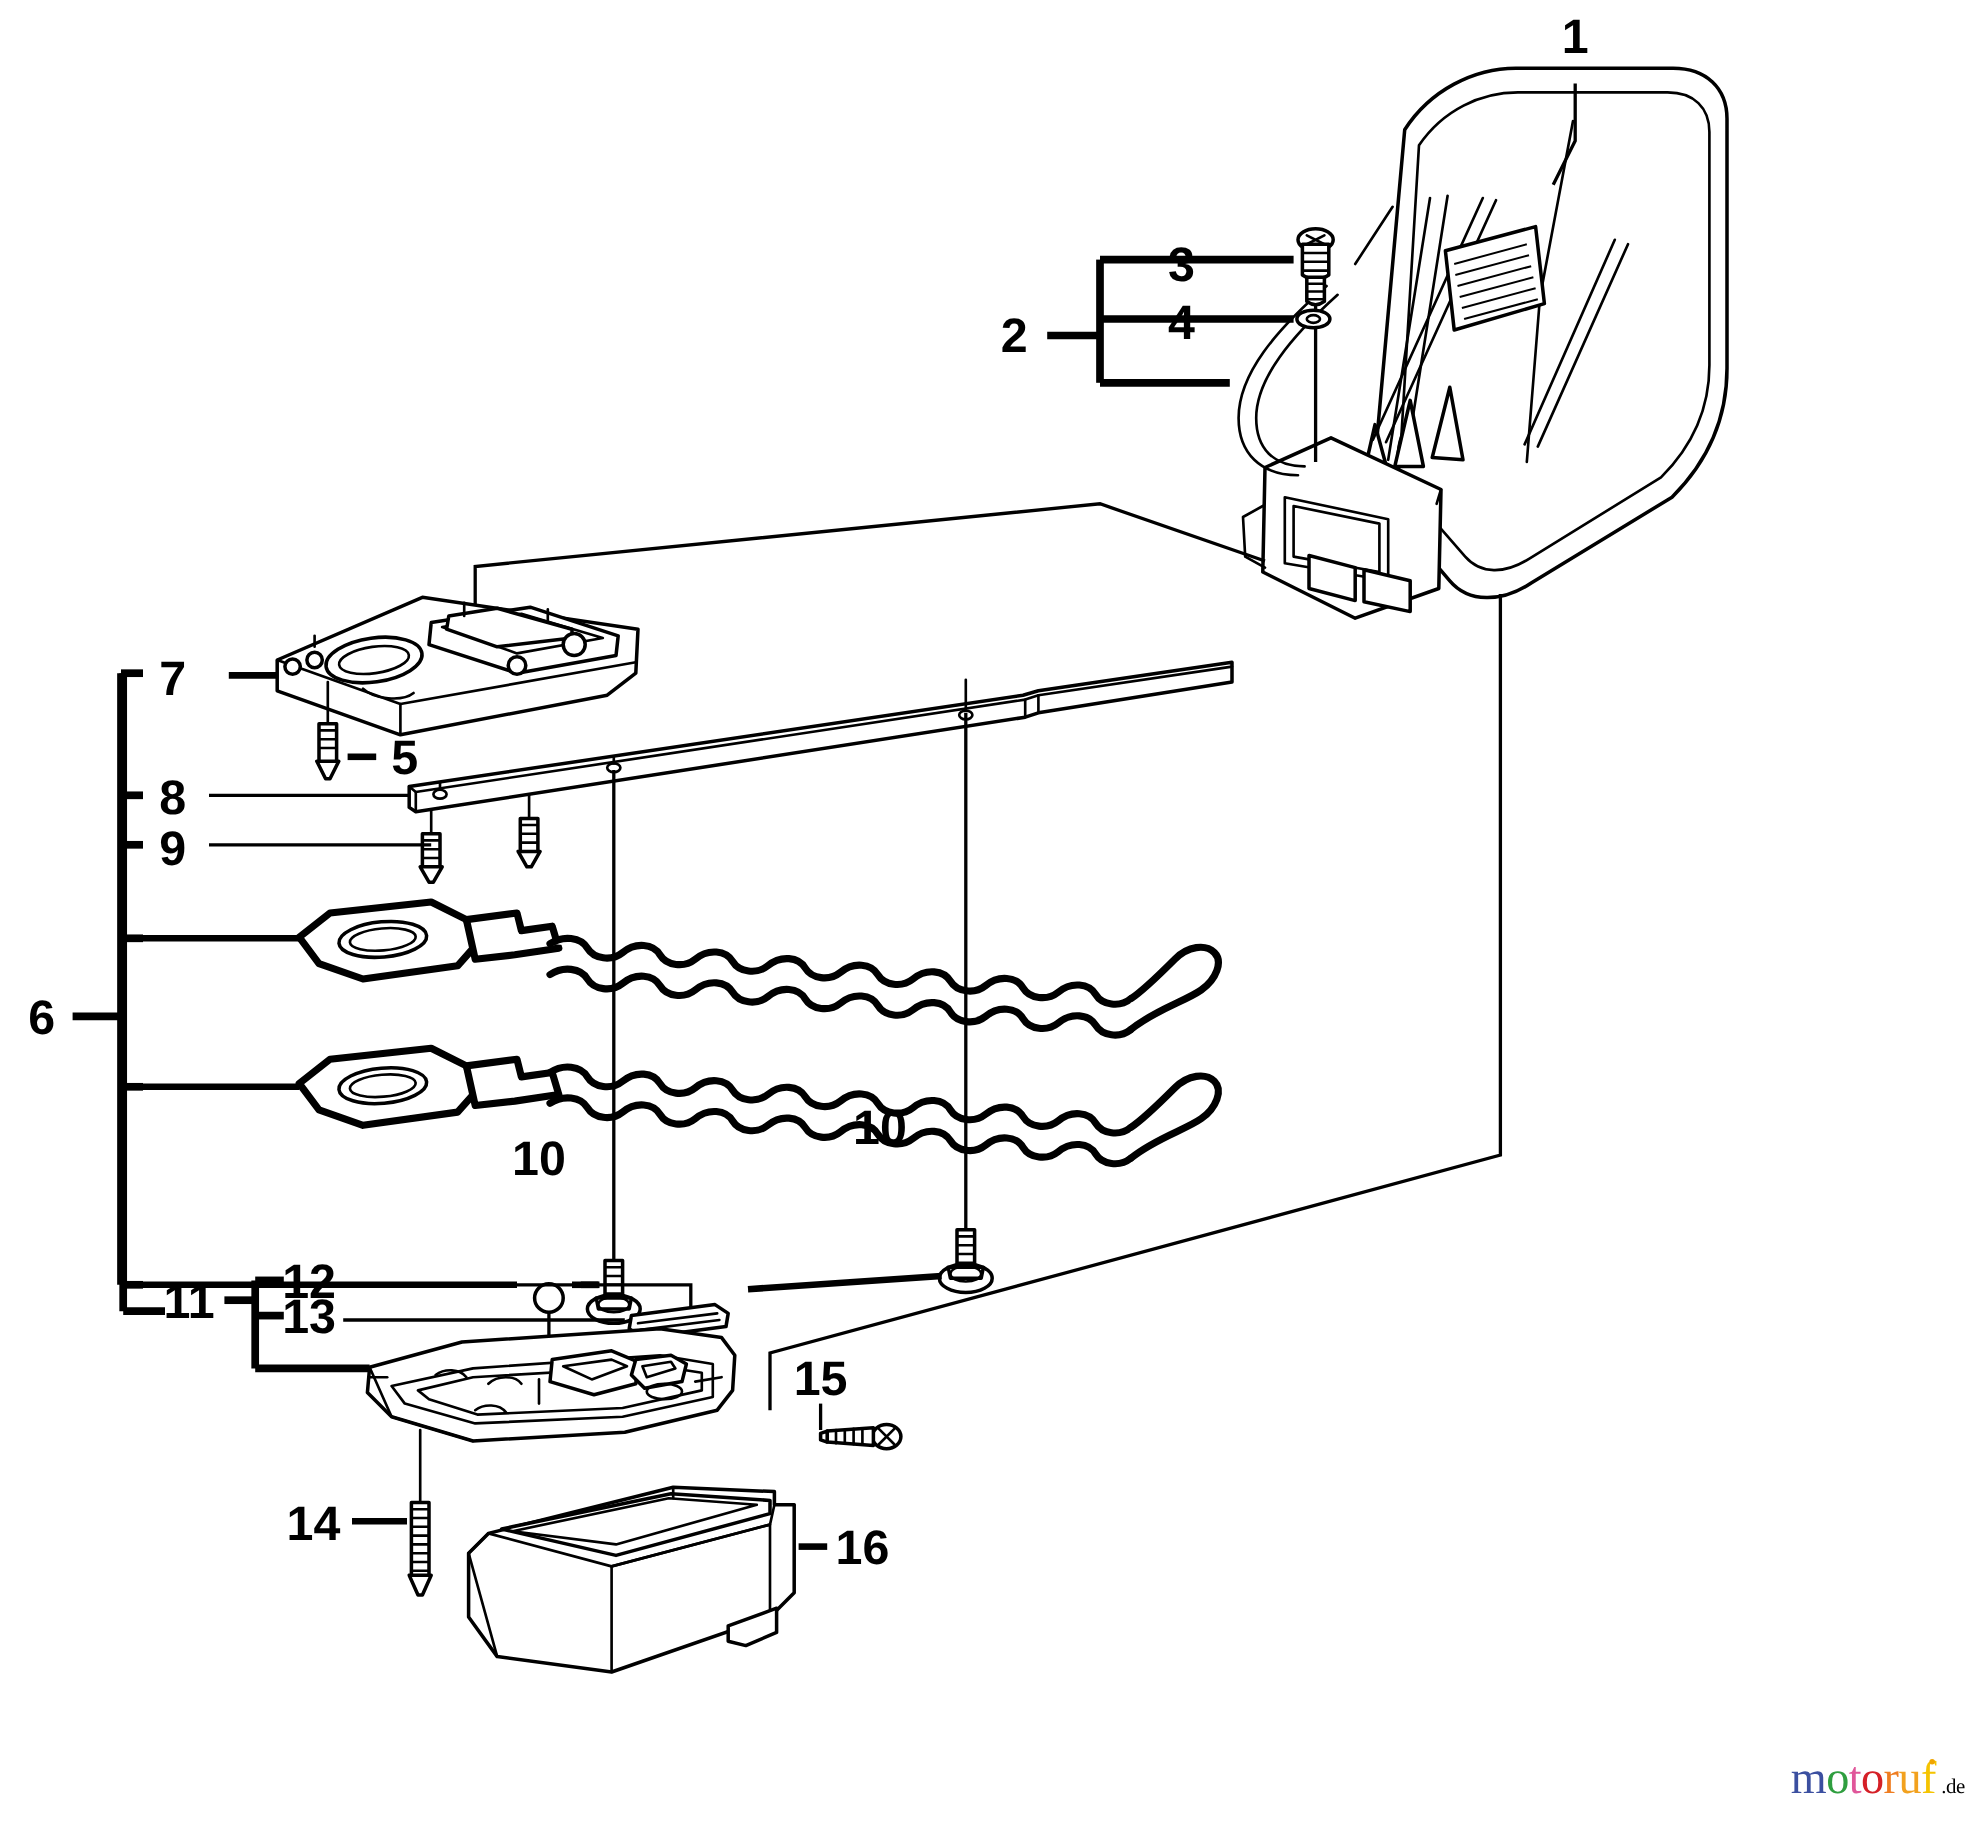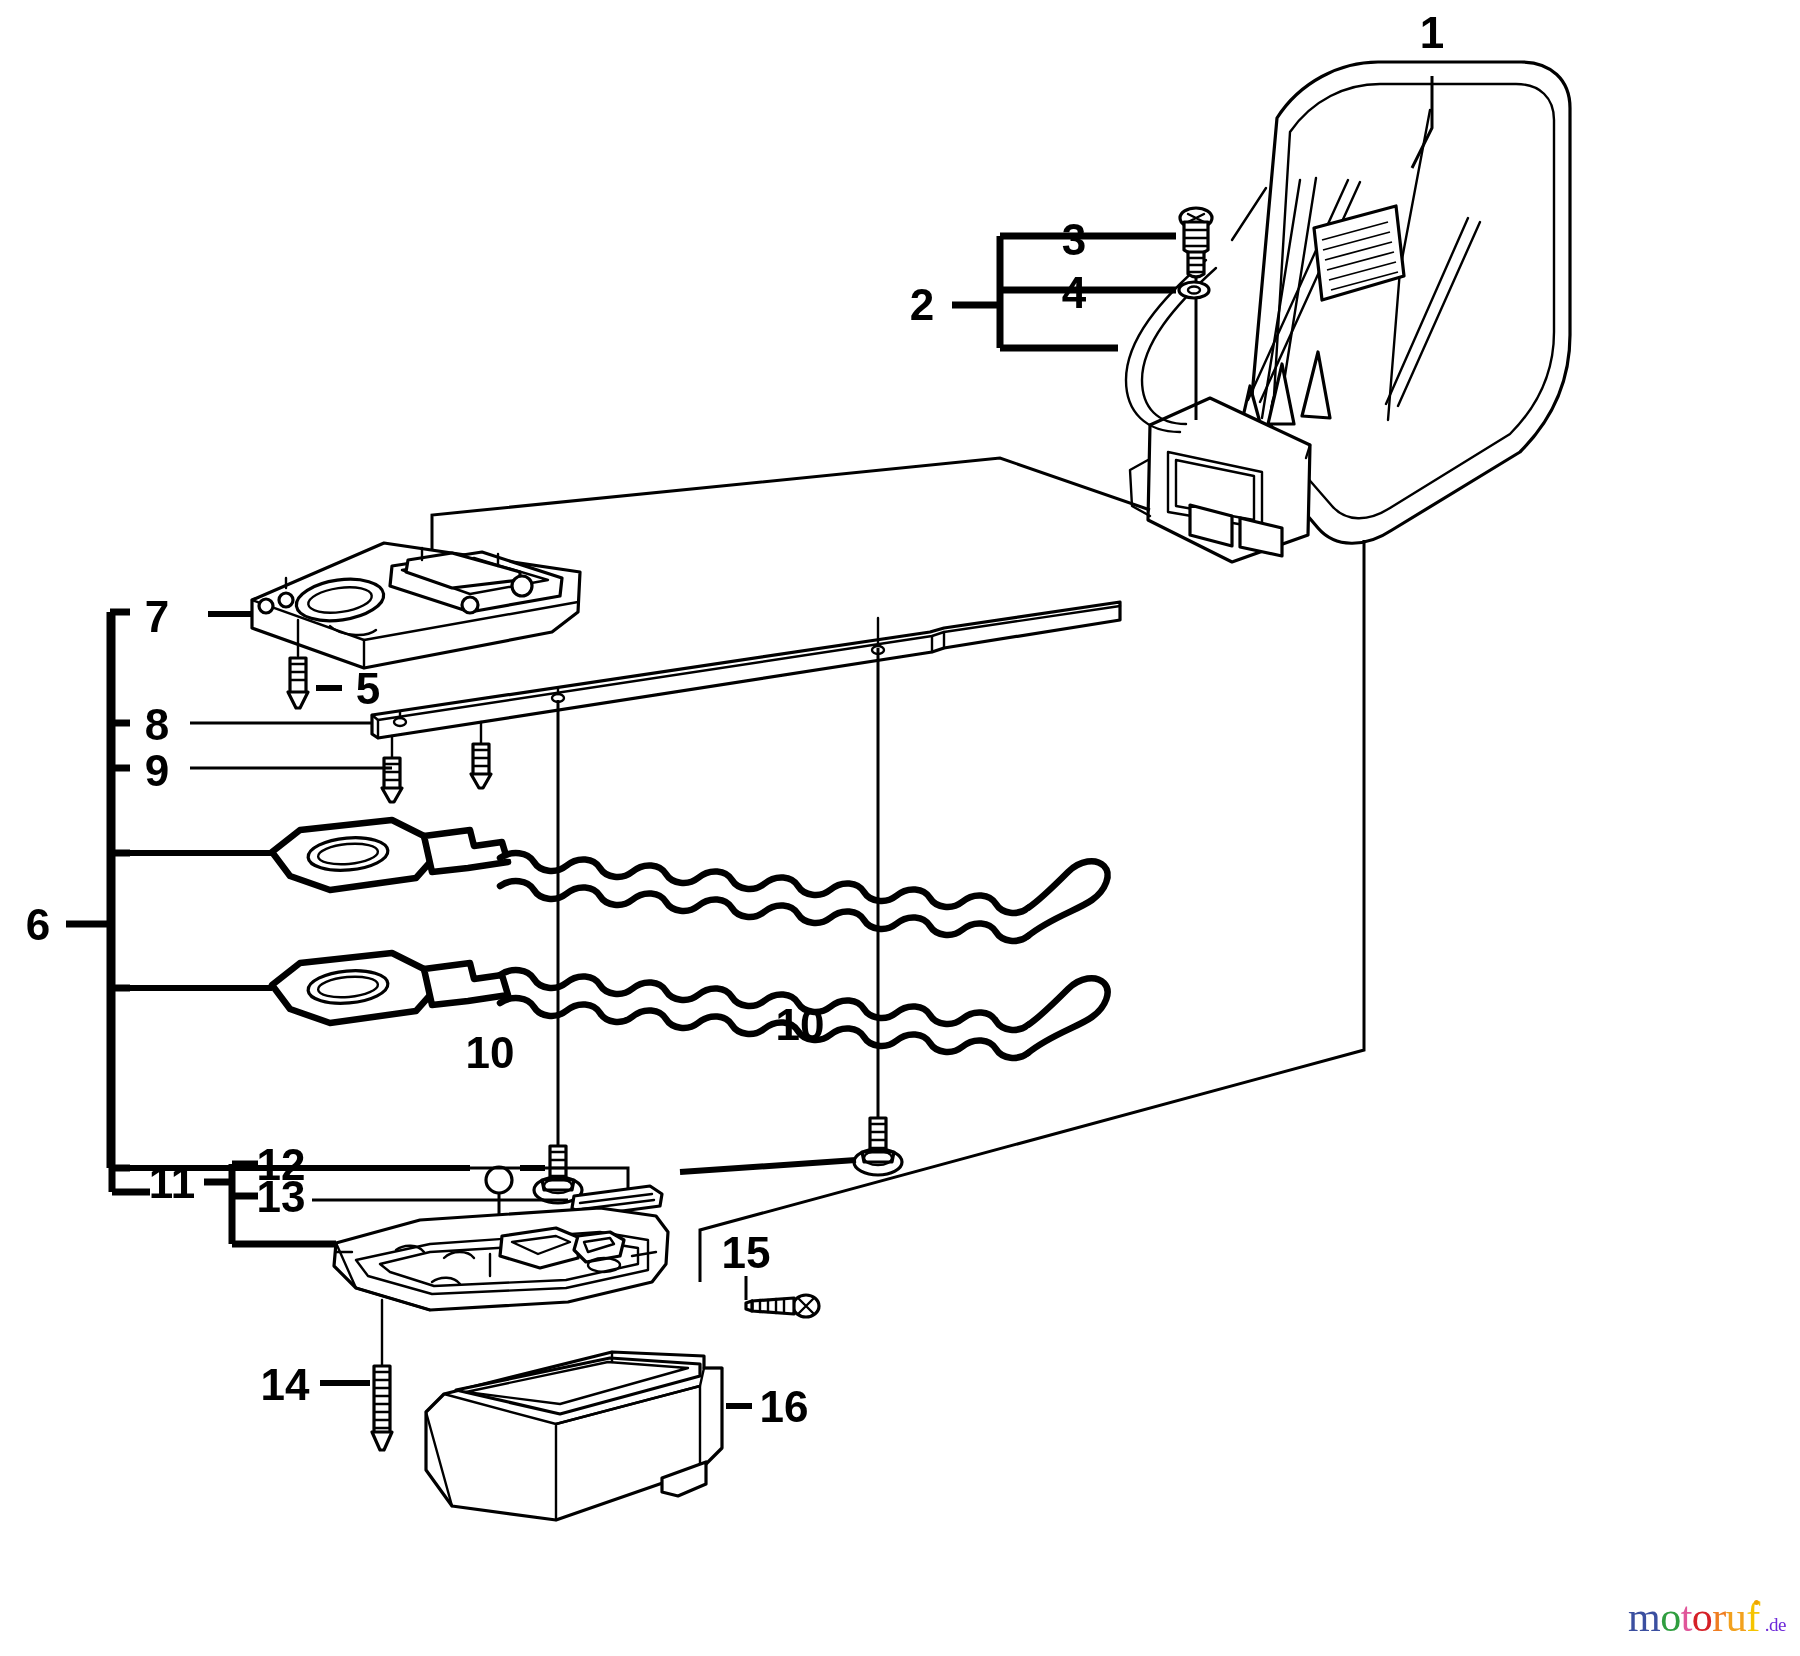--- a/index.html
+++ b/index.html
@@ -79,21 +79,21 @@
     top: 1596px;
     font-family: "Liberation Serif", serif;
     font-size: 42px;
     letter-spacing: -0.5px;
     white-space: nowrap;
     line-height: 1;
   }
   #logo .l { display: inline-block; }
   #logo .tld {
     font-size: 19px;
-    color: #6d28d9;
+    color: #000000;
     vertical-align: baseline;
   }
   #logo .dot {
     display: inline-block;
     width: 5px; height: 5px;
     background: #f0a500;
     border-radius: 50%;
     position: relative;
     top: -26px;
     left: -6px;

